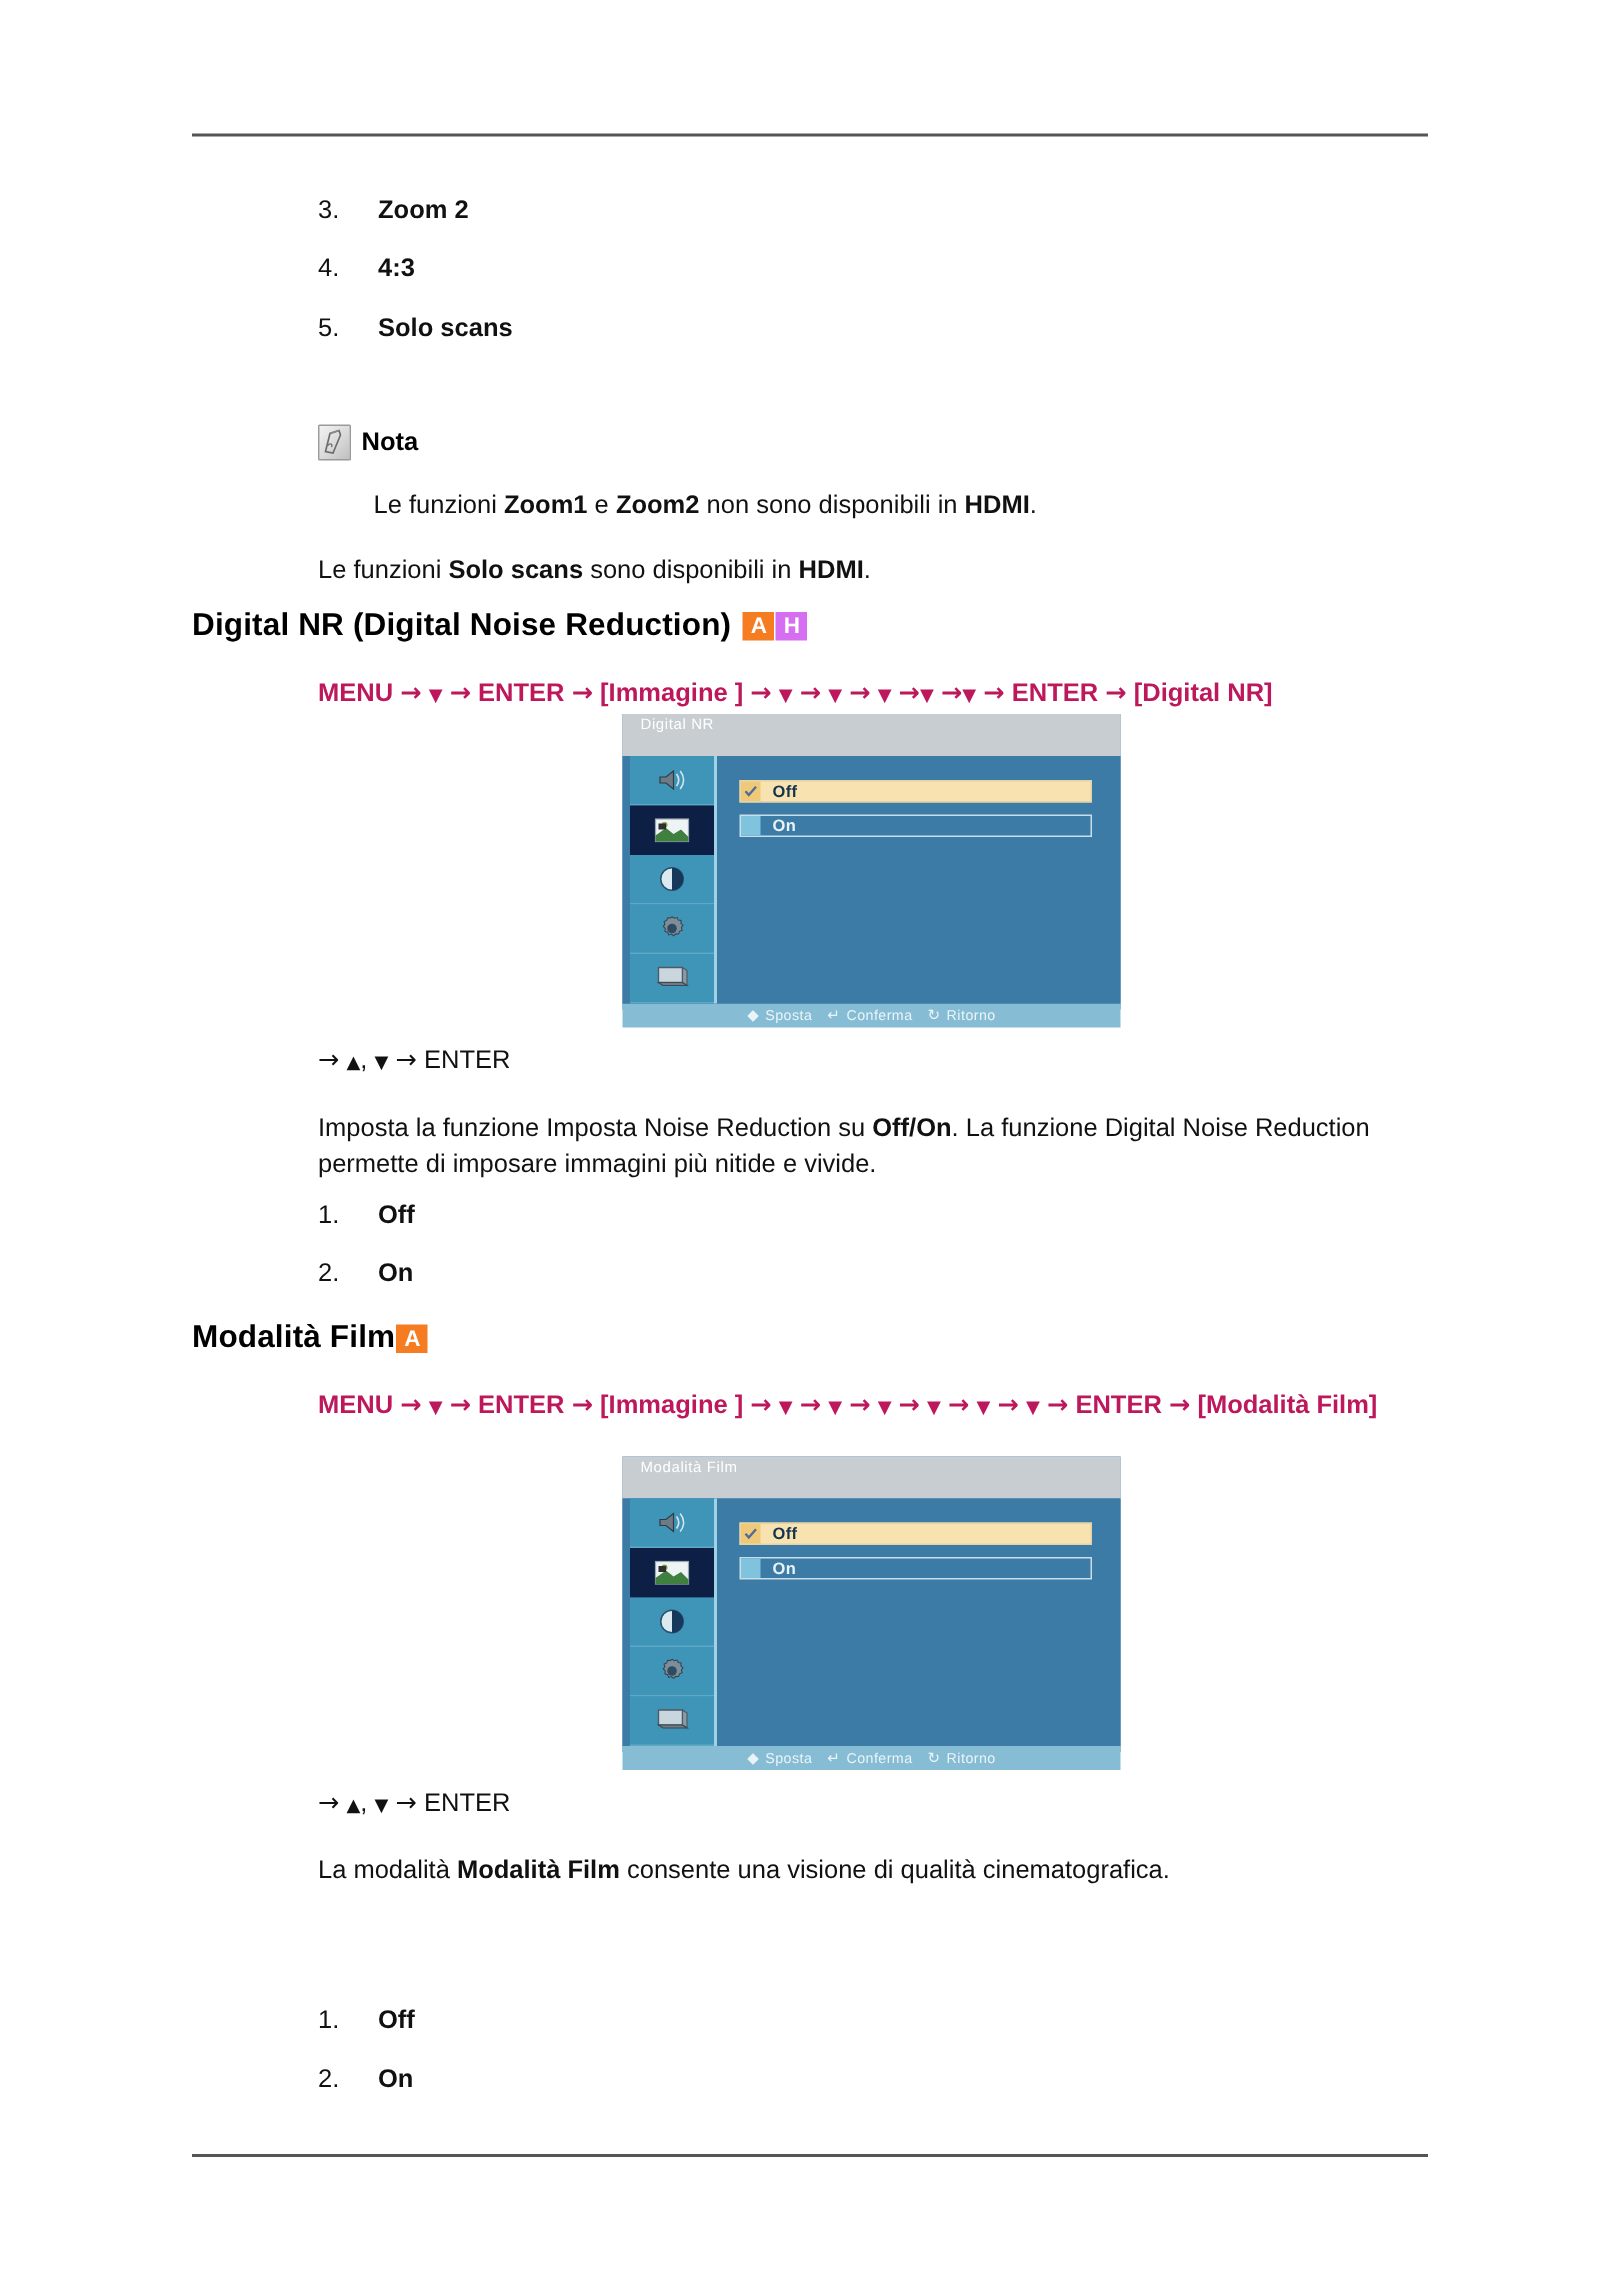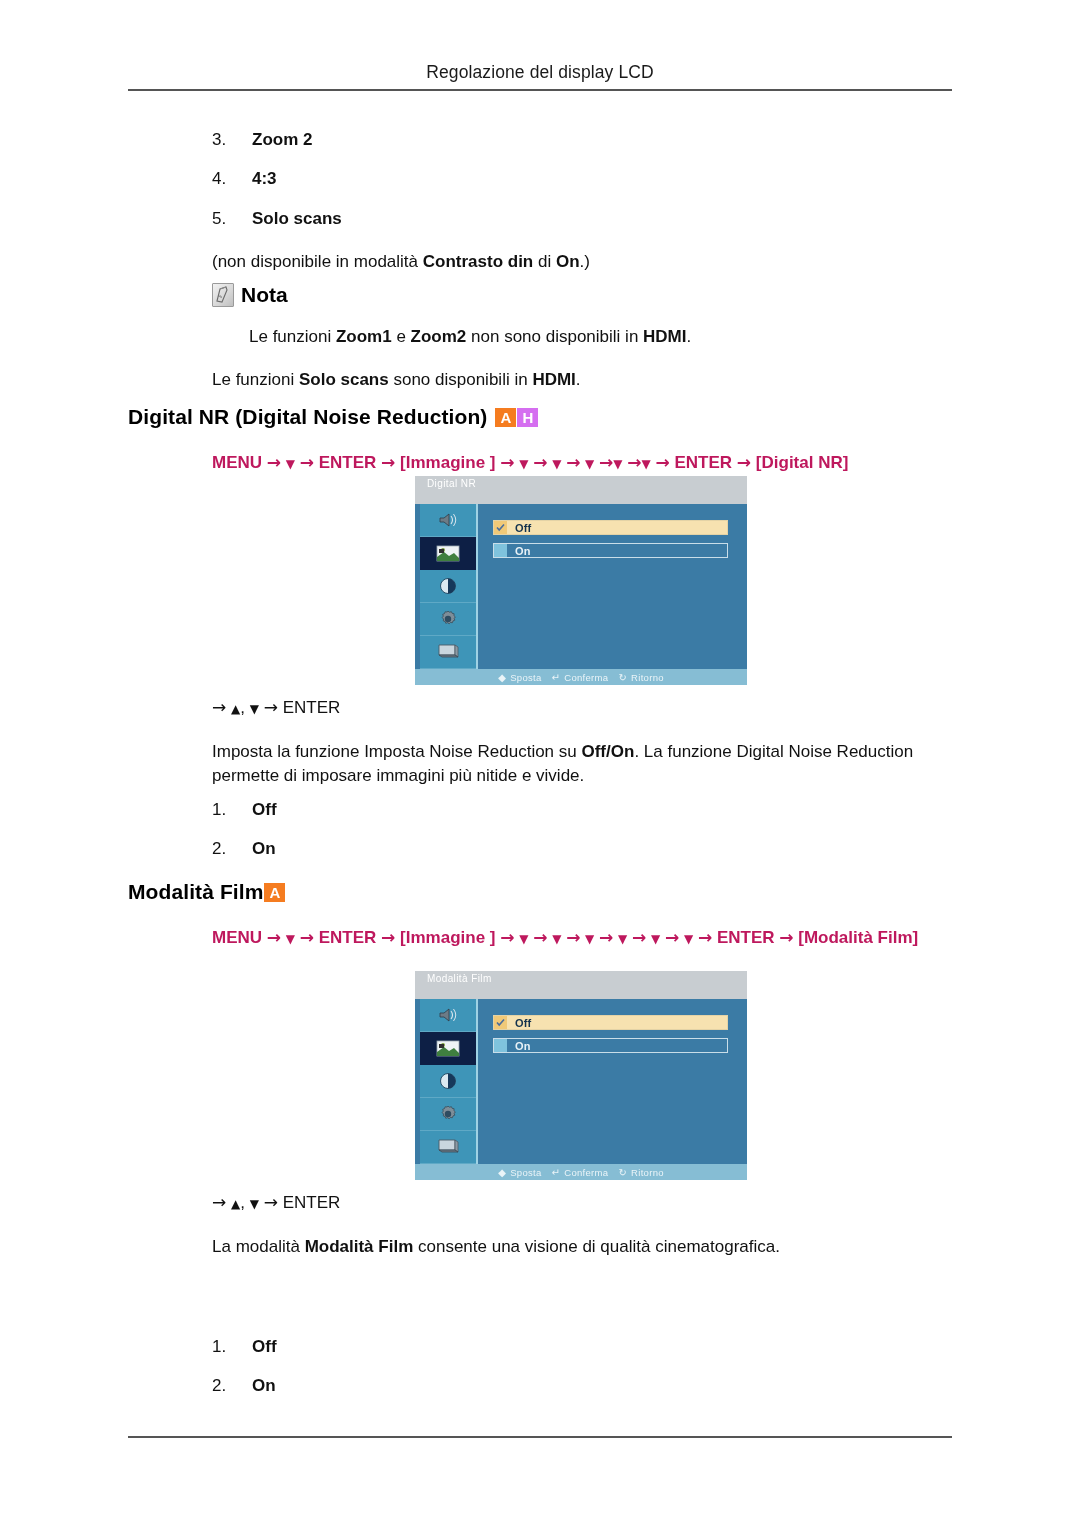--- a/index.html
+++ b/index.html
@@ -78,21 +78,21 @@
   .num-row .val {
     font-weight: bold;
     color: #111111;
   }
 
   
   .nota-line {
     display: flex;
     align-items: center;
     gap: 7px;
-    font-size: 21px;
+    font-size: 17px;
   }
   .nota-icon {
     display: inline-block;
     width: 20px;
     height: 22px;
     position: relative;
     background: linear-gradient(135deg,#f2f2f2 0%,#d9d9d9 55%,#bfbfbf 100%);
     border: 1px solid #9a9a9a;
     border-radius: 1px;
     overflow: hidden;
@@ -238,43 +238,37 @@
     letter-spacing: 0.3px;
   }
   .osd-foot .fitem { display: inline-flex; align-items: center; gap: 4px; }
   .osd-foot .fglyph { font-family: "DejaVu Sans", sans-serif; font-size: 10px; }
 </style>
 </head>
 <body>
 
 <div class="page">
 
-  <div class="page-header">Regolazione del display LCD</div>
   <div class="header-rule"></div>
 
   <div class="body-col" style="top:130px;">
     <div class="num-row" style="margin-bottom:19px;">
       <span class="num">3.</span>
       <span class="val">Zoom 2</span>
     </div>
     <div class="num-row" style="margin-bottom:19px;">
       <span class="num">4.</span>
       <span class="val">4:3</span>
     </div>
     <div class="num-row">
       <span class="num">5.</span>
       <span class="val">Solo scans</span>
     </div>
   </div>
 
-  <div class="body-col" style="top:250px;">
-    <div class="para">
-      <span>(non disponibile in modalità </span><b>Contrasto din</b><span> di </span><b>On</b><span>.)</span>
-    </div>
-  </div>
 
   <div class="body-col" style="top:283px;">
     <div class="nota-line">
       <span class="nota-icon">
         <svg width="17" height="19" viewBox="0 0 17 19">
           <path d="M3 16 L6 4 L12 2 L13 5 L8 17 Z" fill="none" stroke="#6b6b6b" stroke-width="1.1"></path>
           <path d="M6 4 L12 2" stroke="#8a8a8a" stroke-width="0.9"></path>
           <path d="M4.5 12 C6 10, 8 11, 7 13" fill="none" stroke="#6b6b6b" stroke-width="0.9"></path>
         </svg>
       </span>

